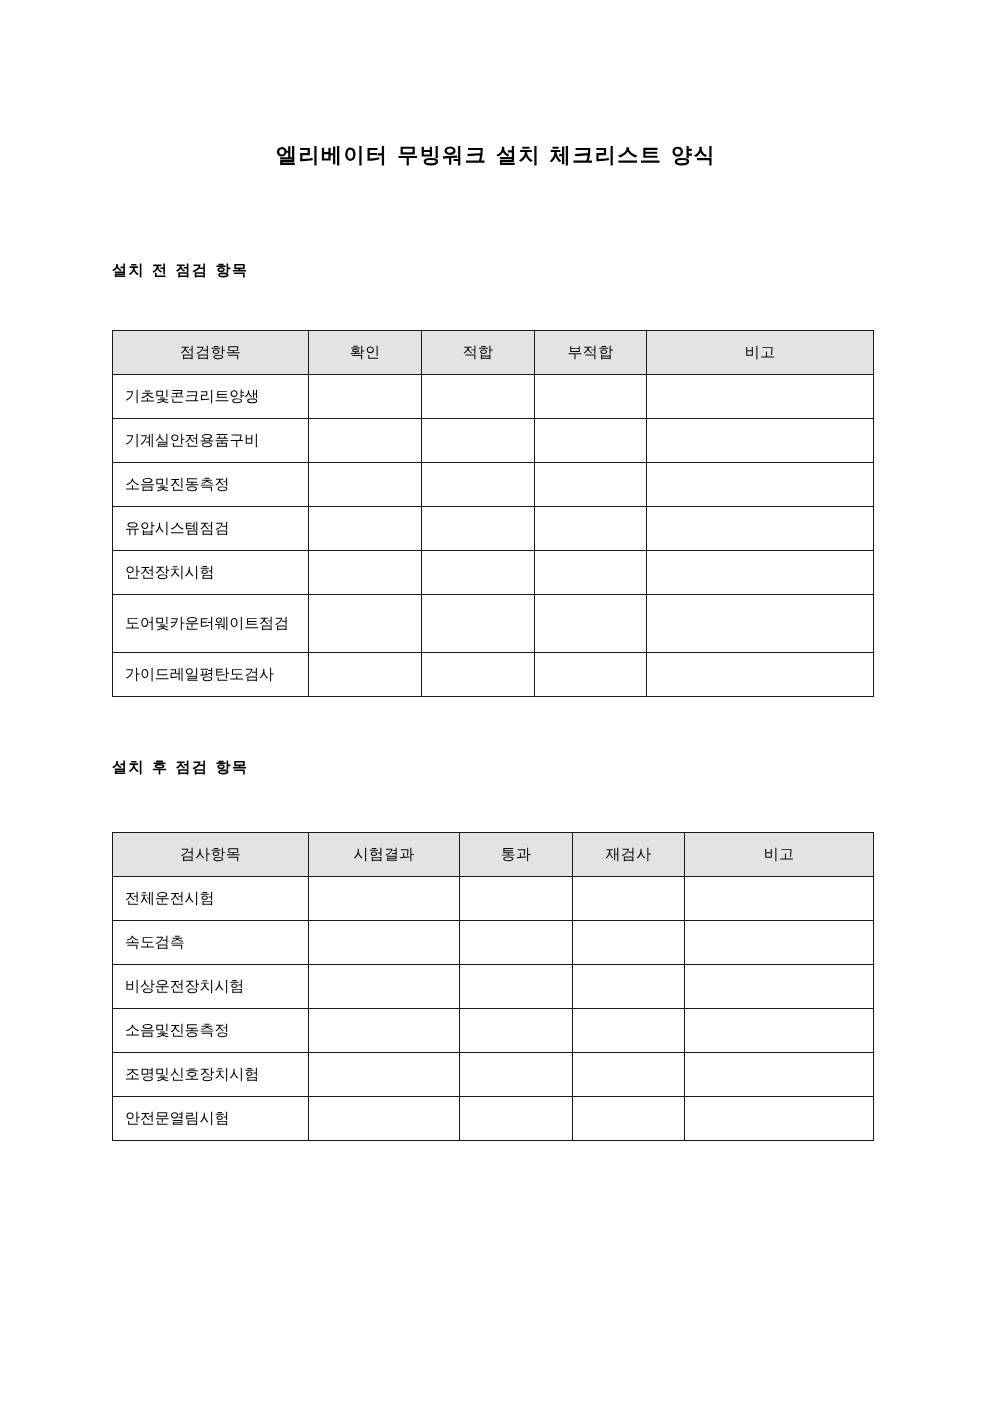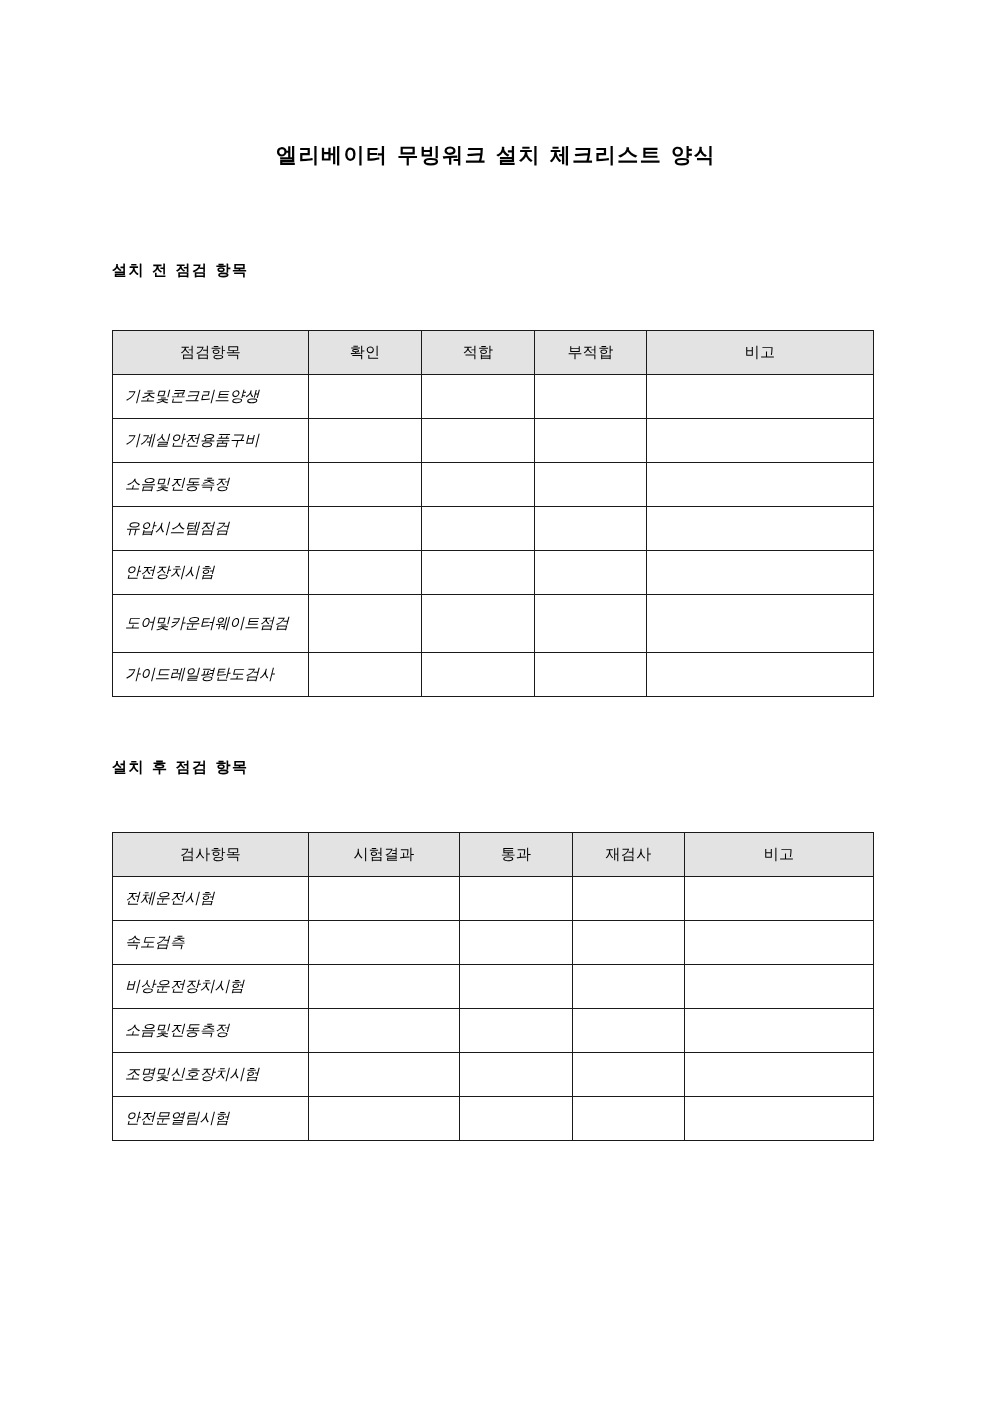--- a/index.html
+++ b/index.html
@@ -85,21 +85,20 @@
 
   .checklist-table tbody td {
     height: 44px;
   }
 
   .checklist-table tbody td.item-cell {
     text-align: left;
     padding: 4px 8px 4px 12px;
     letter-spacing: -0.1px;
     word-break: break-all;
-    font-style: italic;
   }
 
   .checklist-table tbody td.blank-cell {
     text-align: center;
   }
 
   
   .checklist-table tbody tr.tall-row td {
     height: 58px;
   }

